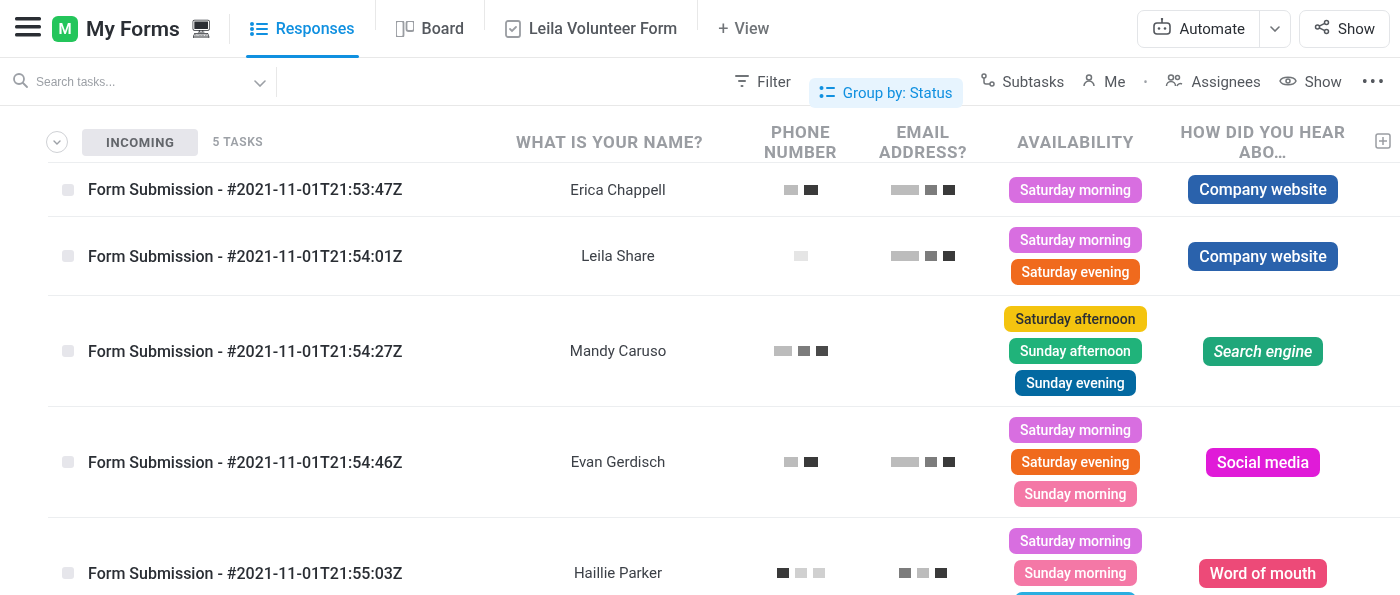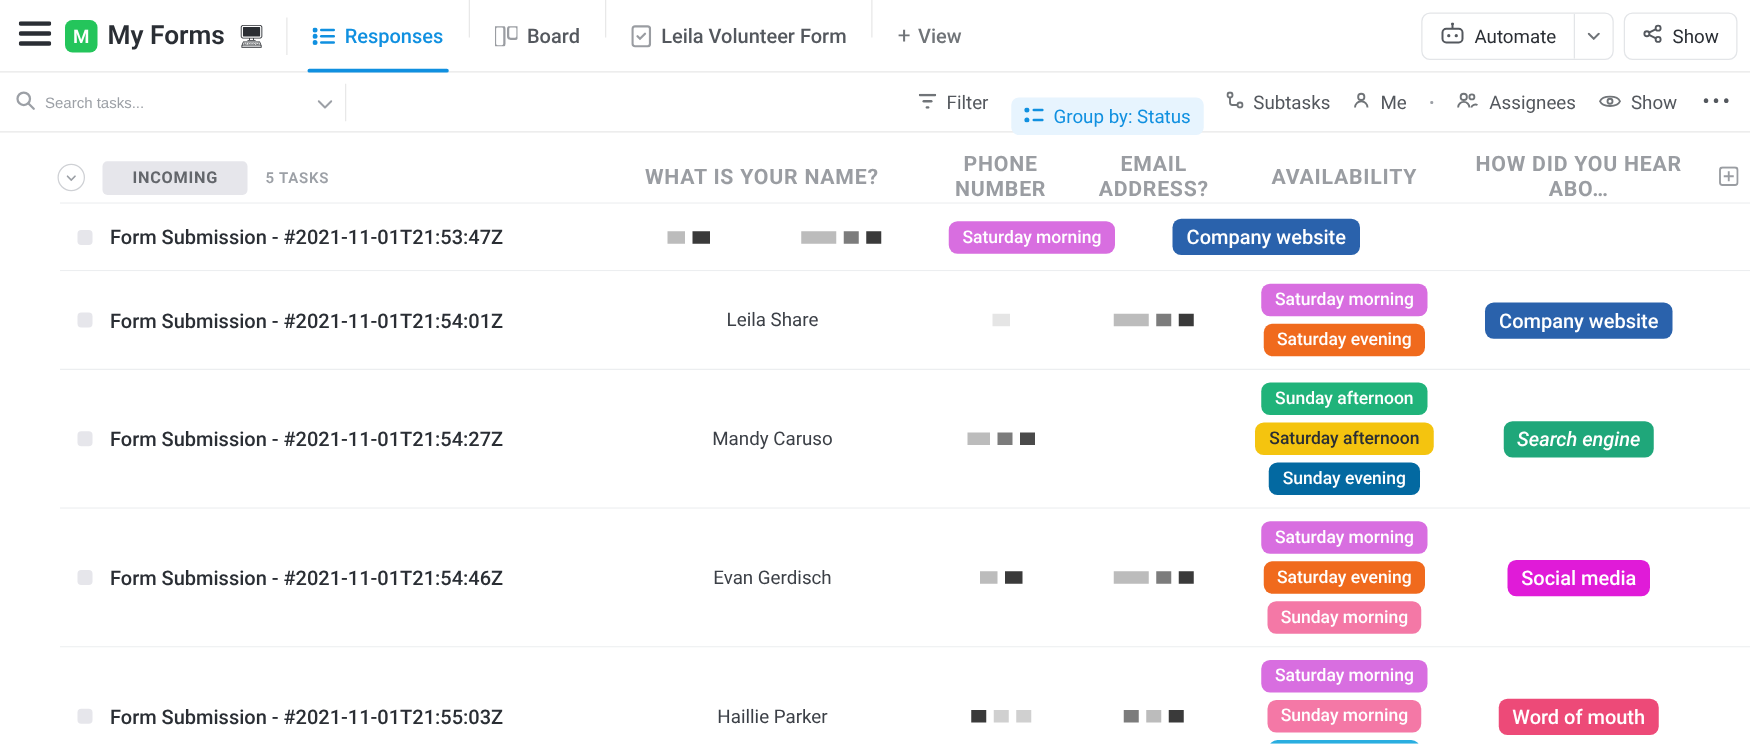--- a/index.html
+++ b/index.html
@@ -305,20 +305,21 @@
           </div>
         </div>
       </div>
 
       <div class="rows" id="rows">
           <div class="row">
             <div class="indent">
               <div class="indent-box"></div>
             </div>
             <div class="task-name">Form Submission - #2021-11-01T21:53:47Z</div>
+            <div class="cell c-name">Erica Chappell</div>
             <div class="cell c-phone">
               <div class="redact-row">
                 <span class="redact" style="background: rgb(188, 188, 188); width: 14px;"></span>
                 <span class="redact" style="background: rgb(58, 58, 58); width: 14px;"></span>
               </div>
             </div>
             <div class="cell c-email">
               <div class="redact-row">
                 <span class="redact" style="background: rgb(188, 188, 188); width: 28px;"></span>
                 <span class="redact" style="background: rgb(124, 124, 124); width: 12px;"></span>
@@ -370,22 +371,22 @@
               <div class="redact-row">
                 <span class="redact" style="background: rgb(188, 188, 188); width: 18px;"></span>
                 <span class="redact" style="background: rgb(124, 124, 124); width: 12px;"></span>
                 <span class="redact" style="background: rgb(74, 74, 74); width: 12px;"></span>
               </div>
             </div>
             <div class="cell c-email">
               <div class="redact-row"></div>
             </div>
             <div class="cell c-avail">
+              <span class="pill" style="background: rgb(244, 196, 15); color: rgb(42, 46, 52);">Saturday afternoon</span>
               <span class="pill" style="background: rgb(32, 179, 122);">Sunday afternoon</span>
-              <span class="pill" style="background: rgb(244, 196, 15); color: rgb(42, 46, 52);">Saturday afternoon</span>
               <span class="pill" style="background: #0369a1;">Sunday evening</span>
             </div>
             <div class="cell c-hear">
               <span class="hear-pill" style="background: rgb(31, 167, 122); font-style: italic;">Search engine</span>
             </div>
             <div class="cell c-pad"></div>
           </div>
           <div class="row">
             <div class="indent">
               <div class="indent-box"></div>

